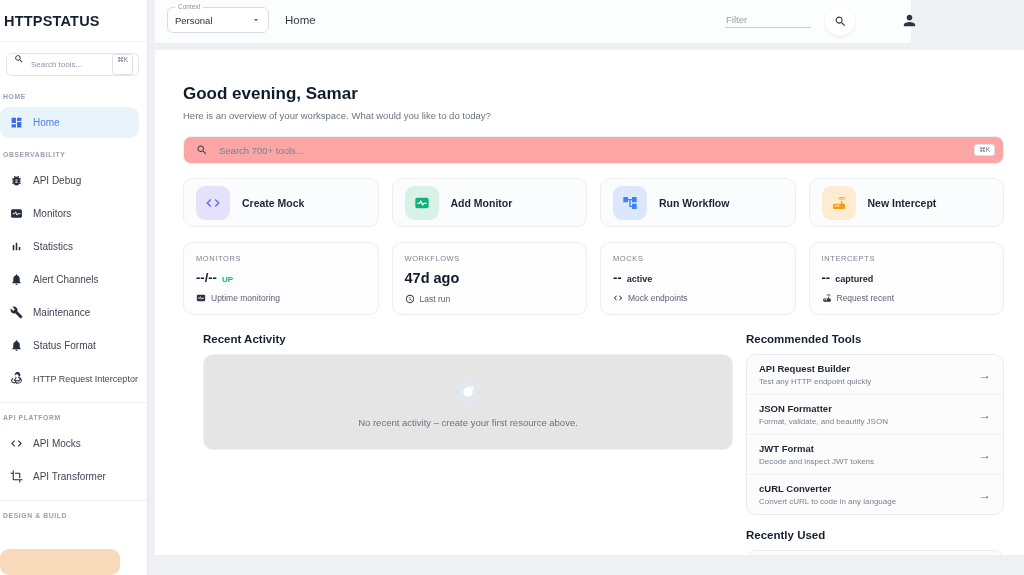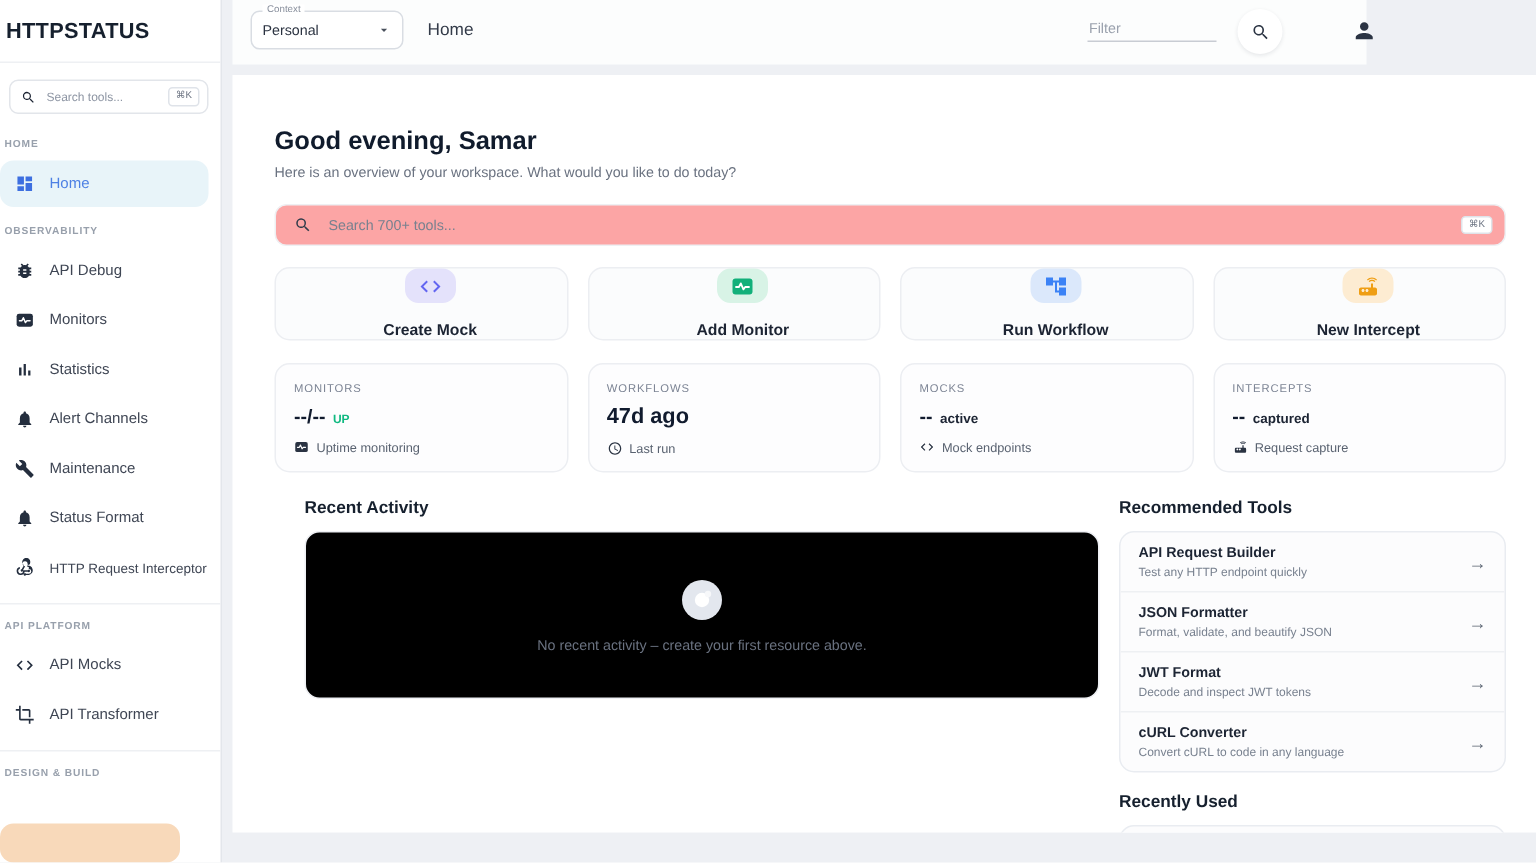--- a/index.html
+++ b/index.html
@@ -11,21 +11,21 @@
     color:#1c2433;
   }
   svg.ic { display:inline-block; vertical-align:middle; flex:none; }
 
   
   .sidebar{ position:absolute; left:0; top:0; width:148px; height:575px;
     background:#fff; border-right:1px solid #e3e6eb; }
   .logo{ height:42px; line-height:42px; padding-left:4px; font-size:14.5px; font-weight:bold;
     color:#16202e; border-bottom:1px solid #eef0f3; letter-spacing:.2px; }
   .sb-search{ margin:11px 8px 6px 6px; height:23px; border:1px solid #e2e5ea; border-radius:6px;
-    background:#fff; display:flex; align-items:center; padding:0 5px 0 7px; gap:5px; }
+    background:#fff; display:flex; padding:0 5px 0 7px; gap:5px; }
   .sb-search input{ border:none; outline:none; flex:1; min-width:0; font-size:8px; color:#3c4452;
     font-family:"Liberation Sans", sans-serif; background:transparent; }
   .sb-search input::placeholder{ color:#8d95a3; }
   .kbd{ font-size:6.5px; color:#6a7280; background:#fff; border:1px solid #dfe3e9; border-radius:3px;
     padding:2px 4px; line-height:1; white-space:nowrap; }
   .nav-sec{ font-size:6.8px; font-weight:bold; color:#98a0ac; letter-spacing:.6px;
     padding:11px 4px 5px 3px; text-transform:uppercase; }
   .nav-sec.bordered{ border-top:1px solid #eef0f3; margin-top:8px; }
   .nav-item{ display:flex; align-items:center; gap:10px; height:31px; padding-left:10px;
     font-size:10px; color:#3f4654; cursor:pointer; margin:2px 0; }
@@ -61,21 +61,21 @@
   .subtitle{ font-size:9.5px; color:#6a7280; margin-top:6px; }
   .big-search{ margin-top:15px; height:28px; background:#fca5a5; border:1px solid #eef0f3;
     border-radius:8px; display:flex; align-items:center; padding:0 8px 0 12px; gap:9px; }
   .big-search .ic{ width:12px; height:12px; color:#323c4b; }
   .big-search input{ flex:1; border:none; outline:none; background:transparent; font-size:9.5px;
     color:#3c4452; font-family:"Liberation Sans", sans-serif; }
   .big-search input::placeholder{ color:#78818f; }
 
   .qa-grid{ margin-top:14px; display:grid; grid-template-columns:repeat(4,1fr); gap:13px; }
   .qa-card{ height:49px; background:#fbfcfd; border:1px solid #ecEEf2; border:1px solid #eceef2;
-    border-radius:10px; display:flex; align-items:center; gap:12px; padding-left:12px; cursor:pointer;flex-direction:column; }
+    border-radius:10px; display:flex; align-items:center; gap:12px; padding-left:12px; cursor:pointer; }
   .qa-ic{ width:34px; height:34px; border-radius:9px; display:flex; align-items:center; justify-content:center; }
   .qa-ic .ic{ width:16px; height:16px; }
   .qa-purple{ background:#e4e2fb; color:#6366f1; }
   .qa-green{ background:#d8f3e6; color:#12b07a; }
   .qa-blue{ background:#dbe8fb; color:#3b82f6; }
   .qa-amber{ background:#fdecd2; color:#ef9e14; }
   .qa-label{ font-size:10.5px; font-weight:bold; color:#1c2433; }
 
   .st-grid{ margin-top:15px; display:grid; grid-template-columns:repeat(4,1fr); gap:13px; }
   .st-card{ border:1px solid #eceef2; border-radius:10px; background:#fdfdfe; padding:11px 12px 10px; }
@@ -83,22 +83,22 @@
   .st-value-row{ margin-top:7px; display:flex; align-items:baseline; gap:5px; }
   .st-value{ font-size:13px; font-weight:bold; color:#111b2e; }
   .st-card:nth-child(2) .st-value{ font-size:14.5px; }
   .st-suffix{ font-size:9px; font-weight:bold; color:#1c2433; }
   .st-suffix.green{ color:#10b981; font-size:8px; }
   .st-foot{ margin-top:8px; display:flex; align-items:center; gap:5px; font-size:8.5px; color:#596270; }
   .st-foot .ic{ width:10px; height:10px; color:#2a3342; }
 
   .bottom{ margin-top:18px; display:grid; grid-template-columns:1fr 258px; gap:13px; align-items:start;margin-left:20px; }
   .sec-title{ font-size:11.5px; font-weight:bold; color:#16202e; }
-  .activity-card{ margin-top:9px; background:#000000; border:1px solid #eef0f4; border-radius:10px;
-    height:112px; display:flex; flex-direction:column; align-items:center; justify-content:center; gap:9px; }
+  .activity-card{ margin-top:9px; background:#e5e5e5; border:1px solid #eef0f4; border-radius:10px;
+    height:96px; display:flex; flex-direction:column; align-items:center; justify-content:center; gap:9px; }
   .disc{ width:32px; height:32px; }
   .empty-text{ font-size:9.5px; color:#6a7280; }
 
   .tools-card{ margin-top:9px; border:1px solid #e9ecf1; border-radius:10px; background:#fcfcfd; overflow:hidden; }
   .tool-row{ display:flex; align-items:center; justify-content:space-between; padding:8px 12px;
     border-bottom:1px solid #eef0f3; cursor:pointer; }
   .tool-row:last-child{ border-bottom:none; }
   .tool-title{ font-size:9.5px; font-weight:bold; color:#1c2433; }
   .tool-desc{ font-size:8px; color:#78818f; margin-top:3px; }
   .arrow{ font-size:12px; color:#5b6472; flex:none; margin-left:8px; }
@@ -356,21 +356,21 @@
     <div class="st-card">
       <div class="st-label">INTERCEPTS</div>
       <div class="st-value-row">
         <span class="st-value">--</span>
         <span class="st-suffix">captured</span>
       </div>
       <div class="st-foot">
         <svg class="ic">
             <use href="#i-intercept"></use>
           </svg>
-        <span>Request capture</span>
+        <span>Request recent</span>
       </div>
     </div>
   </div>
 
   <div class="bottom">
     <div>
       <div class="sec-title">Recent Activity</div>
       <div class="activity-card">
         <svg class="ic disc">
             <use href="#i-disc"></use>

